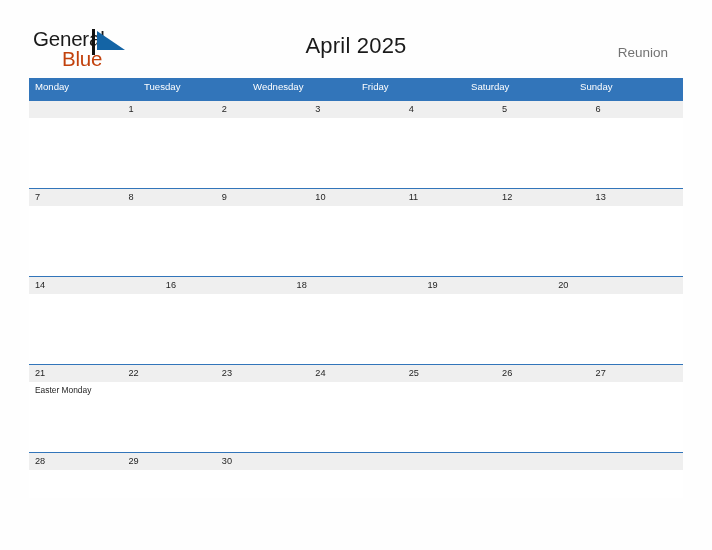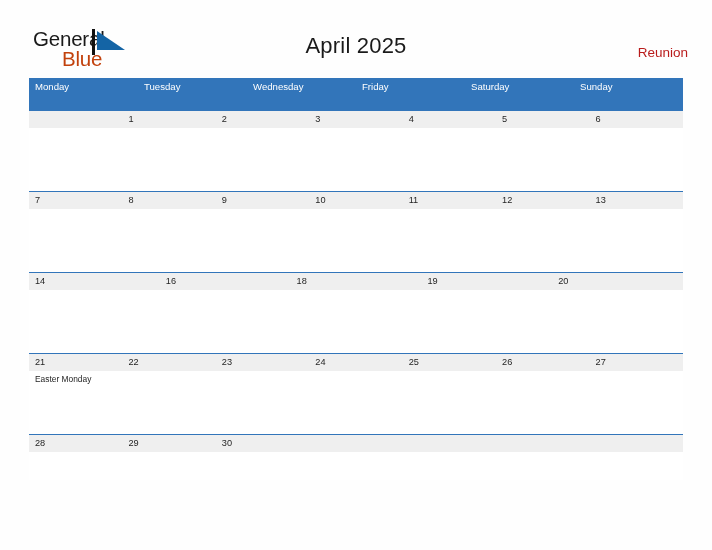--- a/index.html
+++ b/index.html
@@ -64,37 +64,37 @@
     left: 0;
     right: 0;
     top: 33px;
     text-align: center;
     font-size: 22px;
     color: #1a1a1a;
     letter-spacing: 0.2px;
   }
   .cal-region {
     position: absolute;
-    right: 24px;
+    right: 44px;
     top: 45px;
     font-size: 13.5px;
-    color: #b91c1c;
+    color: #737373;
   }
 
   
   .cal {
     position: absolute;
     left: 29px;
     top: 78px;
     width: 654px;
   }
   .weekdays {
     display: flex;
     background: #3275ba;
-    height: 32px;
+    height: 22px;
   }
   .weekday {
     flex: 1 1 0;
     color: #ffffff;
     font-size: 9.6px;
     line-height: 18px;
     padding-left: 6px;
     box-sizing: border-box;
     white-space: nowrap;
     overflow: hidden;
@@ -115,21 +115,21 @@
     flex: 1 1 0;
     font-size: 9.2px;
     line-height: 17px;
     color: #1f1f1f;
     padding-left: 6px;
     box-sizing: border-box;
   }
   .week-body {
     display: flex;
     background: #ffffff;
-    height: 63px;
+    height: 70px;
   }
   .week-body.short {
     height: 28px;
   }
   .daycell {
     flex: 1 1 0;
     box-sizing: border-box;
     padding: 3px 4px 0 6px;
   }
   .event {

